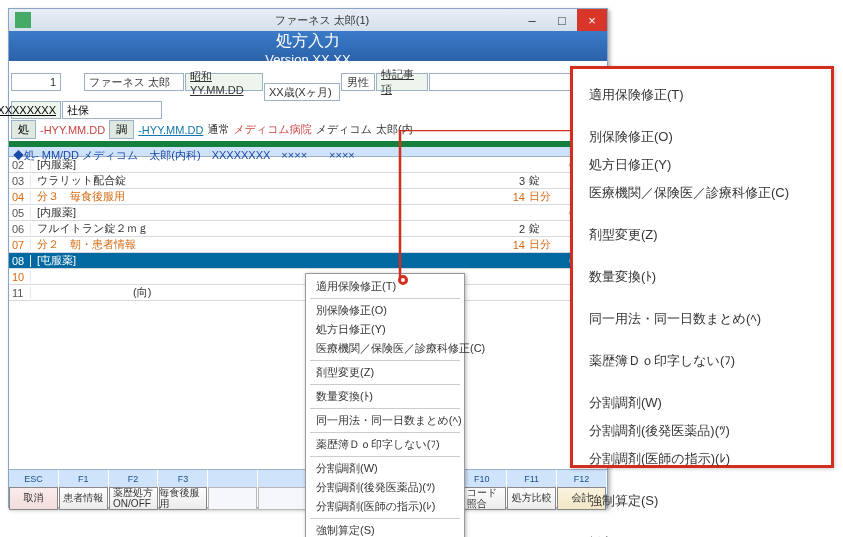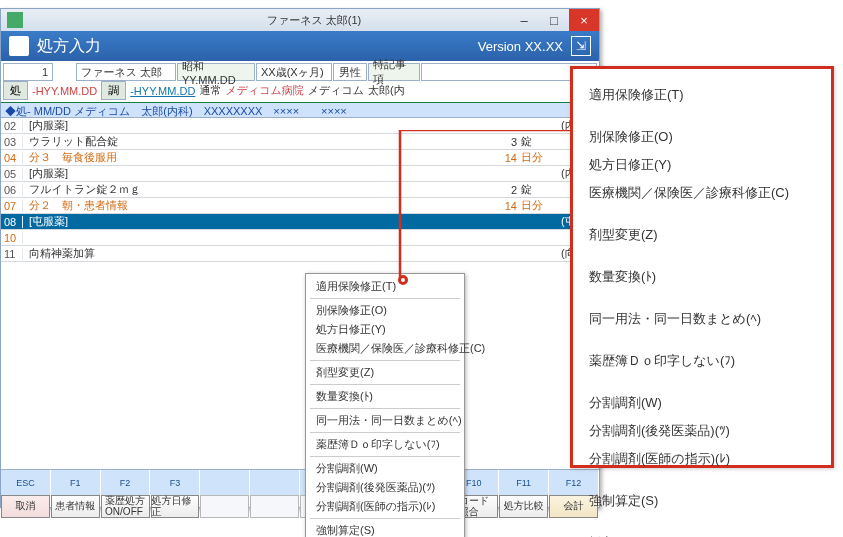--- a/index.html
+++ b/index.html
@@ -1,59 +1,59 @@
 <!DOCTYPE html>
 <html><head>
 <meta charset="utf-8">
 <style>
   * { box-sizing: border-box; margin: 0; padding: 0; font-family: "MS PGothic", "Meiryo", sans-serif; }
   body { background: #fff; font-size: 11px; }
   .frame { width: 843px; height: 537px; position: relative; }
-  .window { position: absolute; left: 0; top: 8px; width: 600px; height: 500px; border: 1px solid #8aa4c5; background: #fff; box-shadow: 2px 2px 4px rgba(0,0,0,0.3);}
+  .window { position: absolute; left: 8px; top: 8px; width: 600px; height: 500px; border: 1px solid #8aa4c5; background: #fff; box-shadow: 2px 2px 4px rgba(0,0,0,0.3);}
   .titlebar { height: 22px; background: linear-gradient(#e8eef5,#d5e0ec); display: flex; align-items: center; position: relative; padding-left:6px; color:#333;}
   .titlebar .tb-title { flex:1; text-align:center; font-size:11px; color:#333;}
   .tb-btns { display:flex; position:absolute; right:0; top:0; height:22px;}
   .tb-btn { width:30px; height:22px; display:flex; align-items:center; justify-content:center; color:#333; font-size:13px;}
   .tb-close { background:#d9362a; color:#fff;}
   .tb-icon{ width:16px; height:16px; background:#4a6; display:inline-block; margin-right:6px;}
-  .bluebar { height:30px; background: linear-gradient(#3a7bc8,#2b62aa); display:flex; align-items:center; color:#fff; padding:0 8px;}
+  .bluebar { height:30px; background: linear-gradient(#3a7bc8,#2b62aa); display:flex; align-items:center; color:#fff; padding:0 8px;flex-direction:column;}
   .bluebar .avatar{ width:20px;height:20px; background:#fff; border-radius:2px; display:inline-block; margin-right:8px;}
   .bluebar .title{ font-size:16px; font-weight:normal; flex:1;}
   .bluebar .version{ font-size:13px;}
   .bluebar .expand{ width:20px;height:20px; border:1px solid #fff; margin-left:8px; display:flex; align-items:center; justify-content:center; font-size:12px;}
   .info-row{ display:flex; gap:1px; padding:2px 2px 0 2px; font-size:11px; color:#333; align-items:center;}
   .info-cell{ height:18px; border:1px solid #9cb0c8; display:inline-flex; align-items:center; padding:0 4px; background:#fff;}
-  .info-cell.g{ background:#eef5ec;}
+  .info-cell.g{ background:#eef5ec;text-decoration:underline;}
   .info-row2{ display:flex; gap:1px; padding:0 2px 1px 2px;}
   .line-row{ display:flex; gap:4px; align-items:center; padding:0 2px 2px 2px; font-size:11px;}
   .line-row .pill{ background:#dfe9e0; border:1px solid #9cb0c8; padding:1px 6px;}
   .line-row .txt{ color:#333;}
   .line-row .med{ color:#c44; font-weight:normal;}
   .line-row .link{ color:#17a; text-decoration:underline;}
-  .dbar{ height:16px; background:#cfe2fb; padding:1px 4px; color:#1a4aa8; font-size:11px; border-top:1px solid #15803d; border-bottom:1px solid #9cb0c8;}
+  .dbar{ height:16px; background:#cfe2fb; padding:1px 4px; color:#1a4aa8; font-size:11px; border-top:6px solid #15803d; border-bottom:1px solid #9cb0c8;}
   .table-area{ position:relative;}
   .trow{ display:flex; height:16px; border-bottom:1px solid #d4d9df; font-size:11px; align-items:center;}
   .trow .ln{ width:22px; padding-left:3px; color:#555; border-right:1px solid #e6e9ee;}
   .trow .desc{ flex:1; padding-left:6px; color:#333;}
   .trow .qty{ width:60px; text-align:right; padding-right:2px; color:#333;}
   .trow .unit{ width:40px; padding-left:2px; color:#333;}
   .trow .rmk{ width:40px; color:#333; padding-left:2px;}
   .trow.sel{ background:#0369a1; color:#fff;}
   .trow.sel .ln,.trow.sel .desc,.trow.sel .qty,.trow.sel .unit,.trow.sel .rmk{ color:#fff;}
   .trow .desc.orange{ color:#d66a11;}
   .trow .ln.orange{ color:#d66a11;}
   .trow .qty.orange, .trow .unit.orange{ color:#d66a11;}
   .ctx-menu{ position:absolute; left:305px; top:273px; width:160px; background:#fff; border:1px solid #999; box-shadow:1px 1px 4px rgba(0,0,0,0.3); padding:3px 0; font-size:11px; z-index:5;}
   .ctx-item{ padding:2px 10px; color:#333; white-space:nowrap;}
   .ctx-sep{ height:1px; background:#ccc; margin:2px 4px;}
   .callout-line{ position:absolute; left:320px; top:130px; width:250px; height:148px; pointer-events:none; z-index:6;}
   .callout-dot{ position:absolute; left:398px; top:275px; width:10px; height:10px; border-radius:50%; background:#fff; border:3px solid #d22e1e; z-index:7;}
   .footer{ position:absolute; left:0; bottom:0; width:100%; height:38px; border-top:1px solid #9cb0c8; background:#fff;}
   .fkeys{ display:flex;}
-  .fkey-label{ flex:1; height:25px; background:#cfe3fb; font-size:9px; display:flex; align-items:center; justify-content:center; color:#1b508d; border-right:1px solid #fff;}
+  .fkey-label{ flex:1; height:17px; background:#cfe3fb; font-size:9px; display:flex; align-items:center; justify-content:center; color:#1b508d; border-right:1px solid #fff;}
   .fkey-btns{ display:flex; height:23px;justify-content:center;}
   .fbtn{ flex:1; border:1px solid #888; background:linear-gradient(#fdfdfd,#ececec); display:flex; align-items:center; justify-content:center; font-size:10px; color:#333; margin-right:1px; line-height:1.05;}
   .fbtn.pink{ background:linear-gradient(#fbecec,#f3dcdc);}
   .fbtn.gold{ background:linear-gradient(#fbf3df,#f2e6c5);}
   .fbtn.empty{ border:1px solid #b8b8b8; background:#f5f7fb;}
   
   .big-red{ position:absolute; left:570px; top:66px; width:264px; height:402px; border:3px solid #d22e1e; background:#fff; z-index:10; box-shadow:1px 1px 4px rgba(0,0,0,.2);}
   .big-red .inner{ padding:12px 10px; font-size:13px; color:#333;}
   .big-item{ padding:5px 6px; white-space:nowrap;}
   .big-sep{ height:14px;}
@@ -78,24 +78,29 @@
     <span class="avatar"></span>
     <span class="title">処方入力</span>
     <span class="version">Version XX.XX</span>
     <span class="expand">⇲</span>
   </div>
 
   <div class="info-row">
     <span class="info-cell" style="width:50px;justify-content:flex-end;">1</span>
     <span class="info-cell" style="width:100px;margin-left:22px;">ファーネス 太郎</span>
     <span class="info-cell g" style="width:78px;">昭和YY.MM.DD</span>
-    <span class="info-cell" style="width:76px;">XX歳(Xヶ月)</span>
+    <span class="info-cell" style="width:76px;margin-top:20px;">XX歳(Xヶ月)</span>
     <span class="info-cell" style="width:34px;justify-content:center;">男性</span>
     <span class="info-cell g" style="width:52px;justify-content:center;">特記事項</span>
     <span class="info-cell" style="flex:1;"></span>
+  </div>
+  <div class="info-row2">
+    <span class="info-cell g" style="width:50px;justify-content:flex-end;">XXXXXXXX</span>
+    <span class="info-cell" style="width:100px;">社保</span>
+    <span style="flex:1;"></span>
   </div>
 
   <div class="line-row">
     <span class="pill">処</span>
     <span class="txt med">-HYY.MM.DD</span>
     <span class="pill">調</span>
     <span class="txt link">-HYY.MM.DD</span>
     <span class="txt">通常</span>
     <span class="txt med">メディコム病院</span>
     <span class="txt">メディコム</span>
@@ -154,21 +159,20 @@
           <span class="rmk">(屯)</span>
         </div>
         <div class="trow">
           <span class="ln orange">10</span>
           <span class="qty orange"></span>
           <span class="unit orange"></span>
           <span class="rmk"></span>
         </div>
         <div class="trow">
           <span class="ln">11</span>
-          <span class="desc">向精神薬加算</span>
           <span class="qty"></span>
           <span class="unit"></span>
           <span class="rmk">(向)</span>
         </div>
       </div>
 
   <div class="footer">
     <div class="fkeys" id="fkl">
           <div class="fkey-label">ESC</div>
           <div class="fkey-label">F1</div>
@@ -180,21 +184,21 @@
           <div class="fkey-label">F8</div>
           <div class="fkey-label">F9</div>
           <div class="fkey-label">F10</div>
           <div class="fkey-label">F11</div>
           <div class="fkey-label">F12</div>
         </div>
     <div class="fkey-btns" id="fkb">
           <div class="fbtn pink">取消</div>
           <div class="fbtn">患者情報</div>
           <div class="fbtn">薬歴処方<br>ON/OFF</div>
-          <div class="fbtn">処方日修正</div>
+          <div class="fbtn">毎食後服用</div>
           <div class="fbtn empty"></div>
           <div class="fbtn empty"></div>
           <div class="fbtn empty"></div>
           <div class="fbtn">機能</div>
           <div class="fbtn">セット<br>作成</div>
           <div class="fbtn">コード<br>照合</div>
           <div class="fbtn">処方比較</div>
           <div class="fbtn gold">会計</div>
         </div>
   </div>

